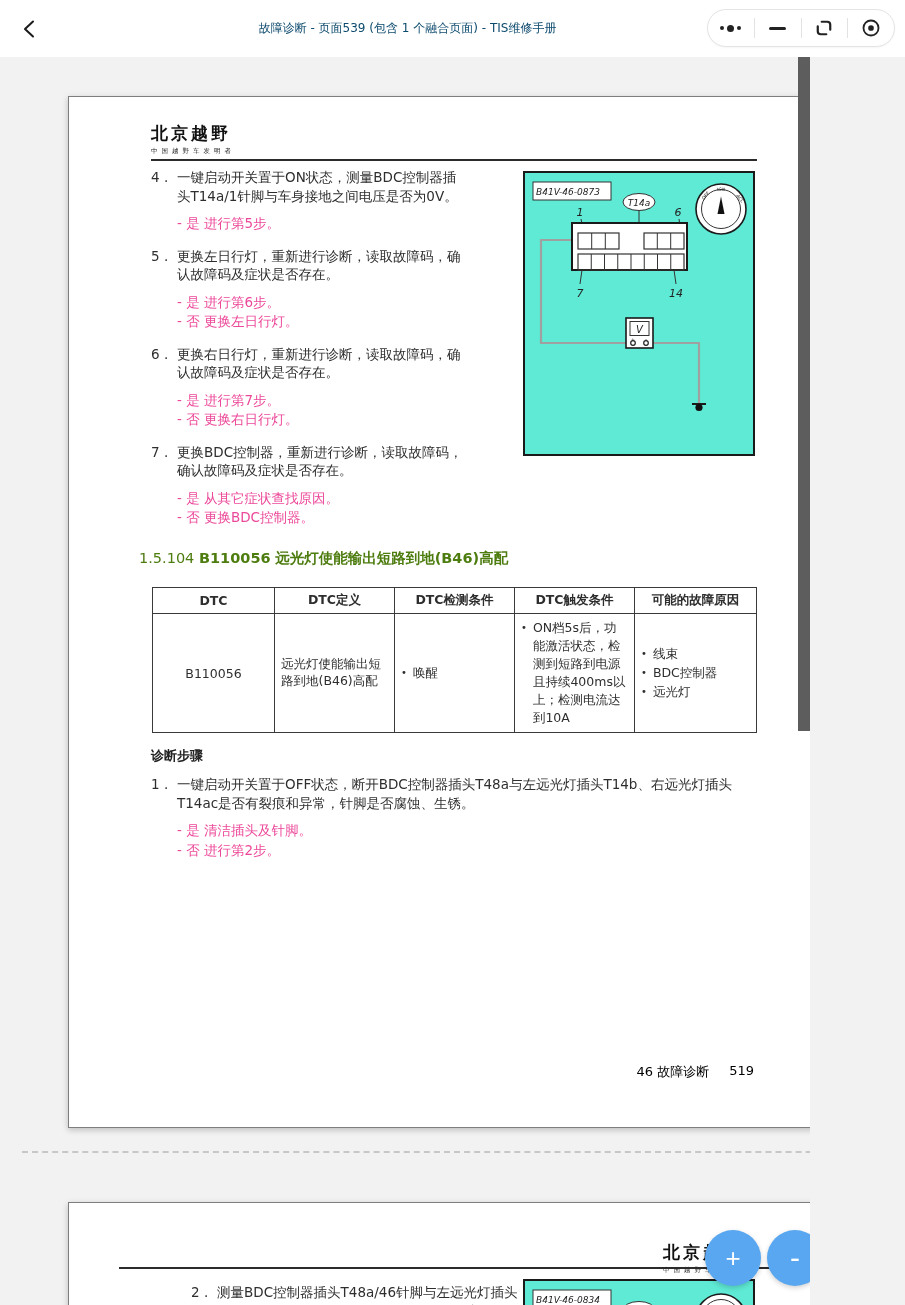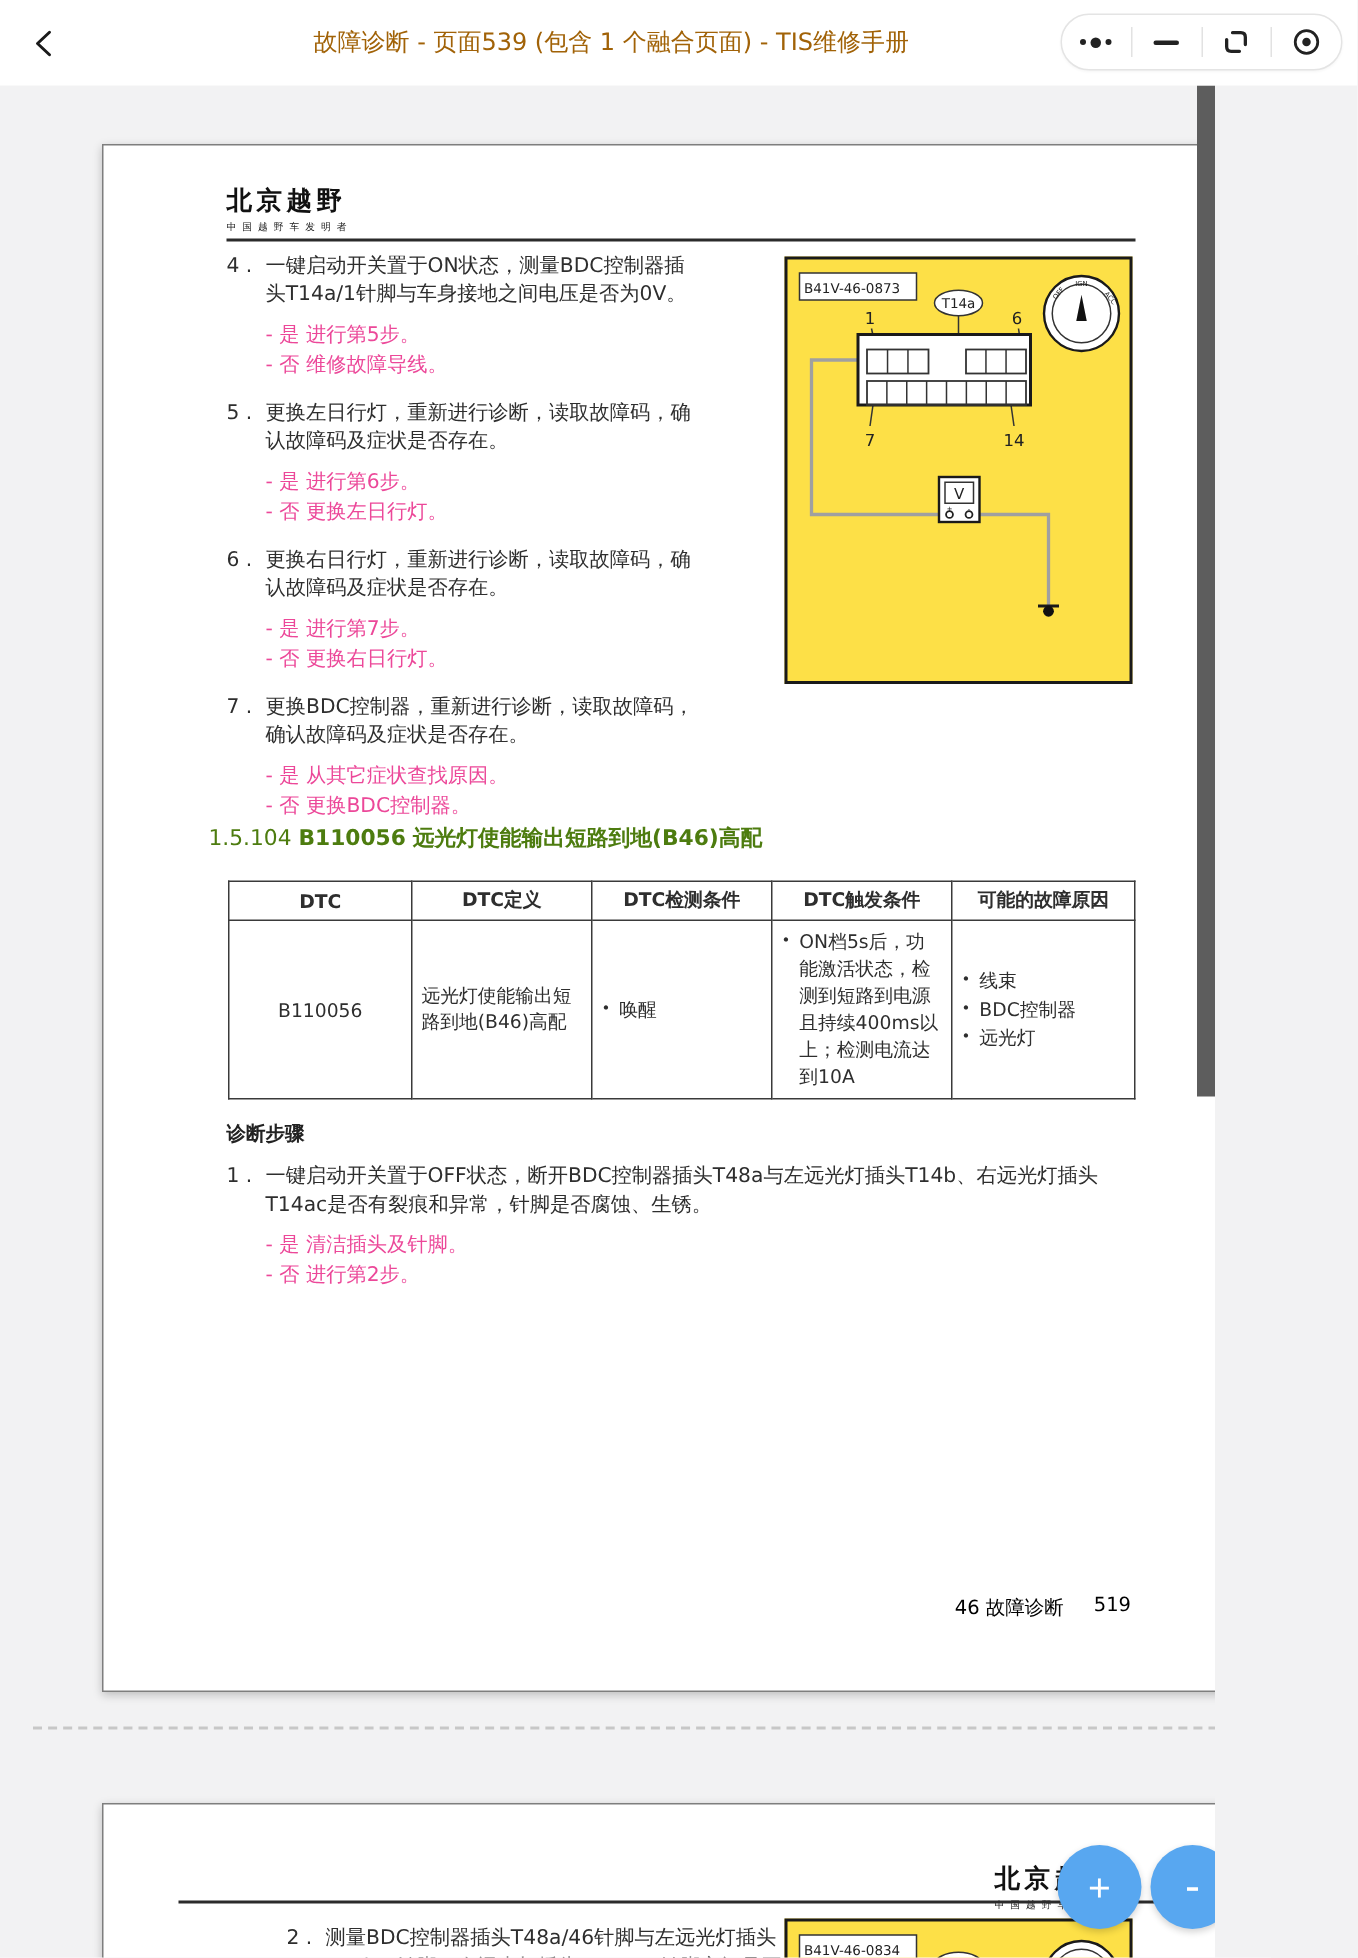--- a/index.html
+++ b/index.html
@@ -3,21 +3,21 @@
 <meta charset="utf-8">
 <style>
   * { margin:0; padding:0; box-sizing:border-box; }
   html,body { width:905px; height:1305px; }
   body { font-family:"DejaVu Sans","Liberation Sans",sans-serif; background:#f2f2f3; }
   .screen { position:relative; width:905px; height:1305px; overflow:hidden; background:#f2f2f3; }
 
   
   .topbar { position:absolute; left:0; top:0; width:905px; height:57px; background:#ffffff; z-index:30; }
   .back-btn { position:absolute; left:12px; top:12px; width:36px; height:34px; background:none; border:none; cursor:pointer; display:flex; align-items:center; justify-content:center; }
-  .tb-title { position:absolute; left:120px; right:210px; top:0; height:57px; display:flex; align-items:center; justify-content:center; font-size:16px; font-weight:500; color:#a16207; white-space:nowrap; }
+  .tb-title { position:absolute; left:120px; right:210px; top:0; height:57px; display:flex; align-items:center; justify-content:center; font-size:12px; font-weight:500; color:#0c4a6e; white-space:nowrap; }
   .capsule { position:absolute; right:10px; top:9px; width:188px; height:38px; background:#fff; border:1px solid #e4e4e4; border-radius:19px; display:flex; align-items:center; box-shadow:0 1px 2px rgba(0,0,0,0.04); }
   .cap-btn { flex:1; height:100%; background:none; border:none; cursor:pointer; display:flex; align-items:center; justify-content:center; }
   .cap-div { width:1px; height:20px; background:#e2e2e2; }
   .dots { display:flex; align-items:center; gap:3px; }
   .dots i { display:block; border-radius:50%; background:#222; }
   .dots i:nth-child(1),.dots i:nth-child(3){ width:4px; height:4px; }
   .dots i:nth-child(2){ width:7px; height:7px; }
   .minus-glyph { display:block; width:17px; height:3px; border-radius:2px; background:#222; }
 
   
@@ -45,21 +45,21 @@
   .step-p { display:flex; font-size:13.5px; line-height:18.5px; color:#2e2e2e; }
   .step-p .num { flex:none; width:26px; }
   .step-p .txt { flex:1; }
   .opts { margin:9px 0 0 26px; }
   .opt { font-size:13.5px; line-height:19.5px; color:#ec4899; }
 
   .diag-heading { position:absolute; left:82px; top:650px; font-size:13px; font-weight:600; color:#222;text-align:right; }
   .lower-step { position:absolute; left:82px; top:678px; width:595px; }
 
   
-  .diagram-box { position:absolute; border:2px solid #1a1a1a; background:#fde047; }
+  .diagram-box { position:absolute; border:2px solid #1a1a1a; background:#5eead4;font-style:italic; }
   .p1-diagram { left:454px; top:74px; width:232px; height:285px; }
   .p2-diagram { left:454px; top:76px; width:232px; height:285px; }
   svg text { font-family:"DejaVu Sans","Liberation Sans",sans-serif; fill:#222; }
 
   
   .sec-heading { position:absolute; left:70px; top:452px; font-size:14.5px; color:#4d7c0f; }
   .sec-heading .pre { font-weight:400; }
   .sec-heading .code,.sec-heading .ttl { font-weight:bold; }
 
   table.dtc { position:absolute; left:83px; top:490px; width:604px; border-collapse:collapse; table-layout:fixed; }
@@ -137,21 +137,20 @@
 
       <div class="steps-col">
 
         <div class="step">
           <div class="step-p">
             <span class="num">4 .</span>
             <span class="txt">一键启动开关置于ON状态，测量BDC控制器插头T14a/1针脚与车身接地之间电压是否为0V。</span>
           </div>
           <div class="opts">
             <div class="opt">- 是 进行第5步。</div>
-            <div class="opt">- 否 维修故障导线。</div>
           </div>
         </div>
 
         <div class="step">
           <div class="step-p">
             <span class="num">5 .</span>
             <span class="txt">更换左日行灯，重新进行诊断，读取故障码，确认故障码及症状是否存在。</span>
           </div>
           <div class="opts">
             <div class="opt">- 是 进行第6步。</div>

